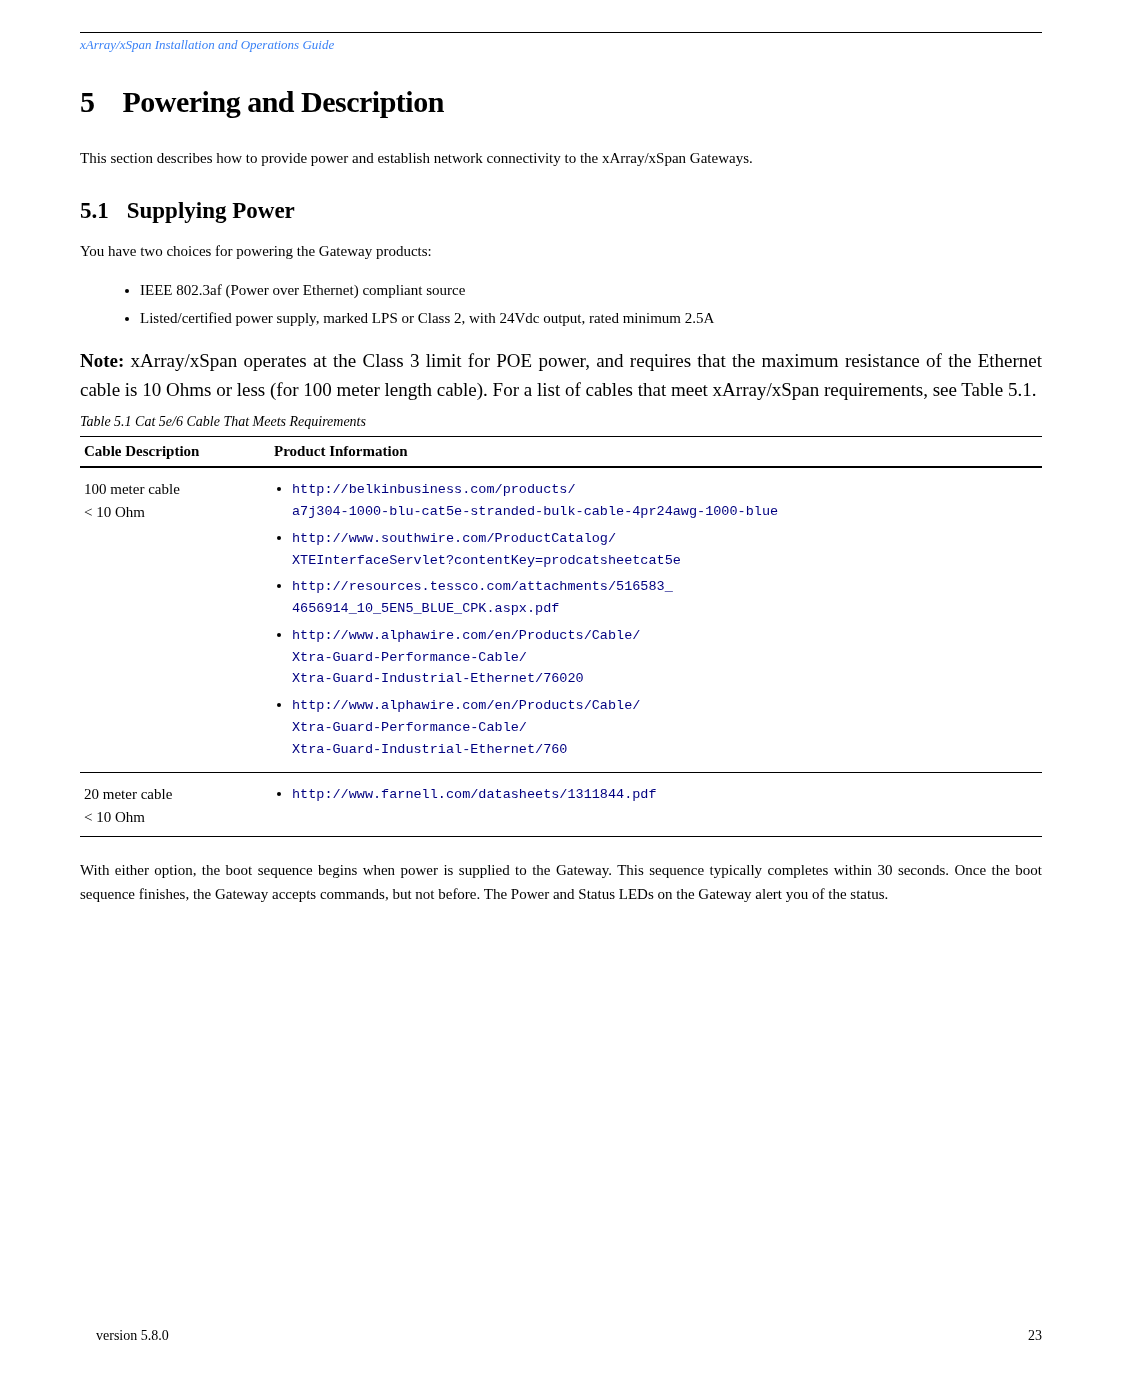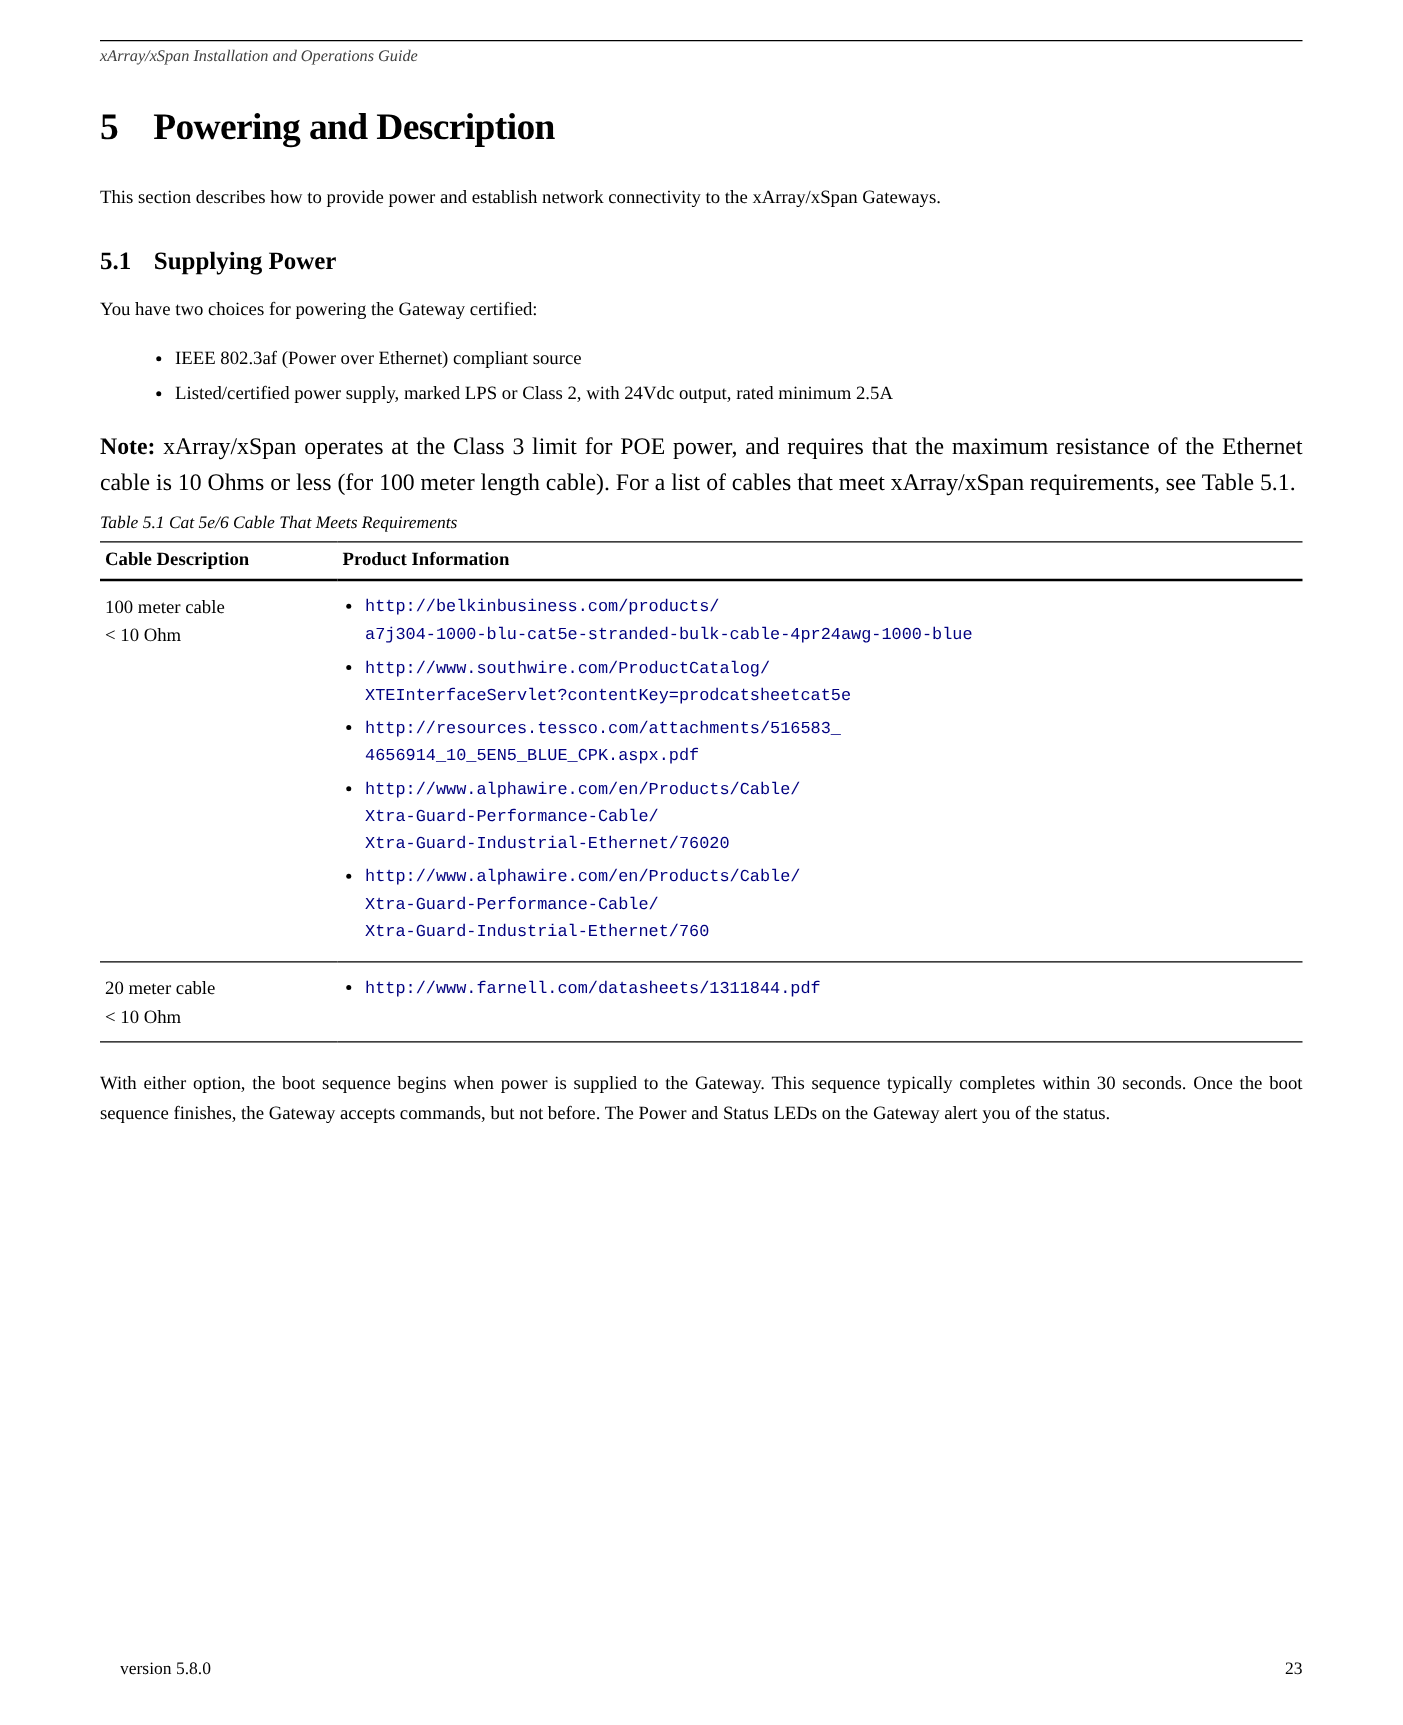--- a/index.html
+++ b/index.html
@@ -20,40 +20,40 @@
     }
     .header-rule {
       border: none;
       border-top: 1px solid #000;
       margin-bottom: 4px;
     }
     .header-text {
       font-size: 13px;
       font-style: italic;
       margin-bottom: 32px;
-      color: #404040;
+      color: #3b82f6;
     }
     .chapter-title {
       font-size: 30px;
       font-weight: bold;
       margin-bottom: 28px;
       font-family: "Computer Modern", Georgia, serif;
       letter-spacing: -0.5px;
     }
     .chapter-num {
       margin-right: 28px;
     }
     .intro-para {
       font-size: 15px;
       line-height: 1.55;
       text-align: justify;
       margin-bottom: 28px;
     }
     .section-title {
-      font-size: 20px;
+      font-size: 23px;
       font-weight: bold;
       margin-bottom: 16px;
       margin-top: 0;
     }
     .section-num {
       margin-right: 18px;
     }
     .body-para {
       font-size: 15px;
       line-height: 1.55;
@@ -160,21 +160,21 @@
   <div class="chapter-title">
     <span class="chapter-num">5</span><span>Powering and Description</span>
   </div>
 
   <p class="intro-para">This section describes how to provide power and establish network connectivity to the xArray/xSpan Gateways.</p>
 
   <div class="section-title">
     <span class="section-num">5.1</span><span>Supplying Power</span>
   </div>
 
-  <p class="body-para">You have two choices for powering the Gateway certified:</p>
+  <p class="body-para">You have two choices for powering the Gateway products:</p>
 
   <ul class="bullet-list">
     <li>IEEE 802.3af (Power over Ethernet) compliant source</li>
     <li>Listed/certified power supply, marked LPS or Class 2, with 24Vdc output, rated minimum 2.5A</li>
   </ul>
 
   <p class="note-para">
     <span class="note-bold">Note:</span><span> xArray/xSpan operates at the Class 3 limit for POE power, and requires that the maximum resistance of the Ethernet cable is 10 Ohms or less (for 100 meter length cable).  For a list of cables that meet xArray/xSpan requirements, see Table 5.1.</span>
   </p>
 

